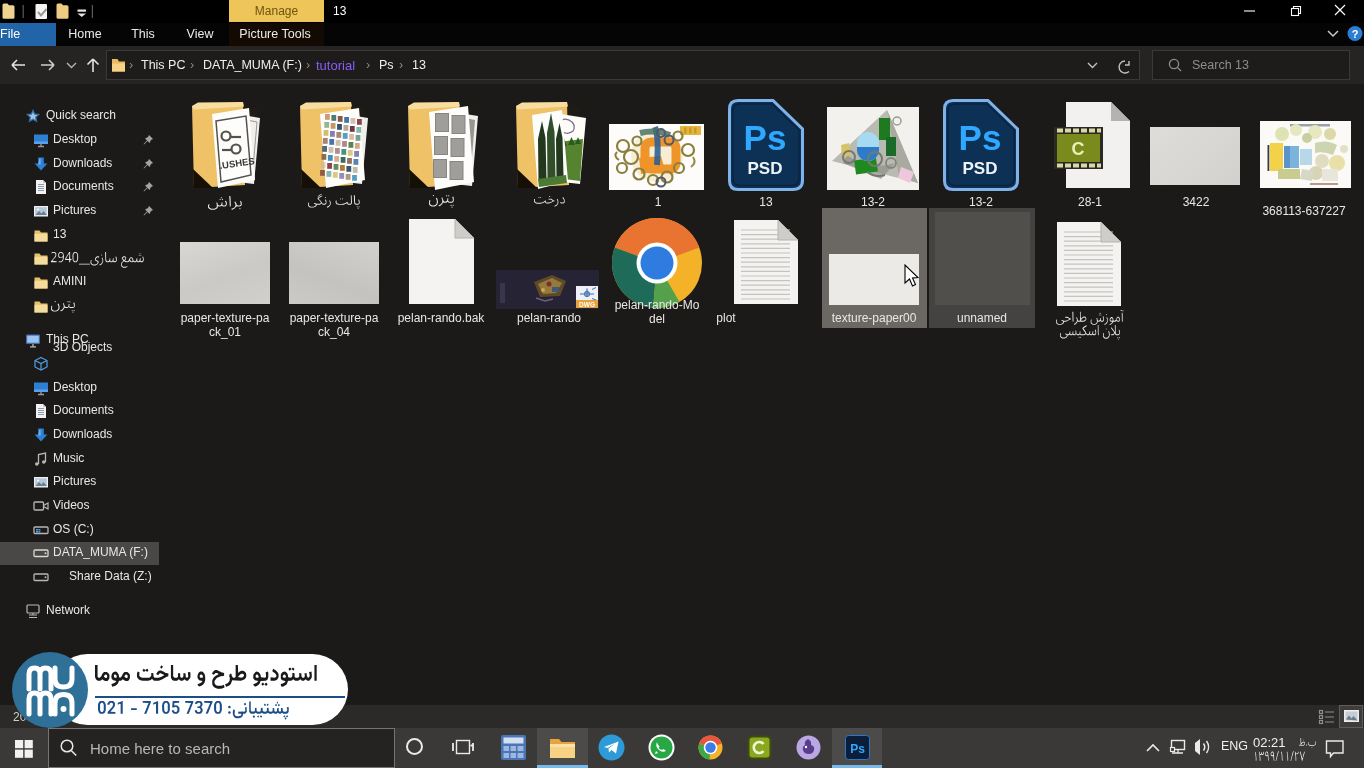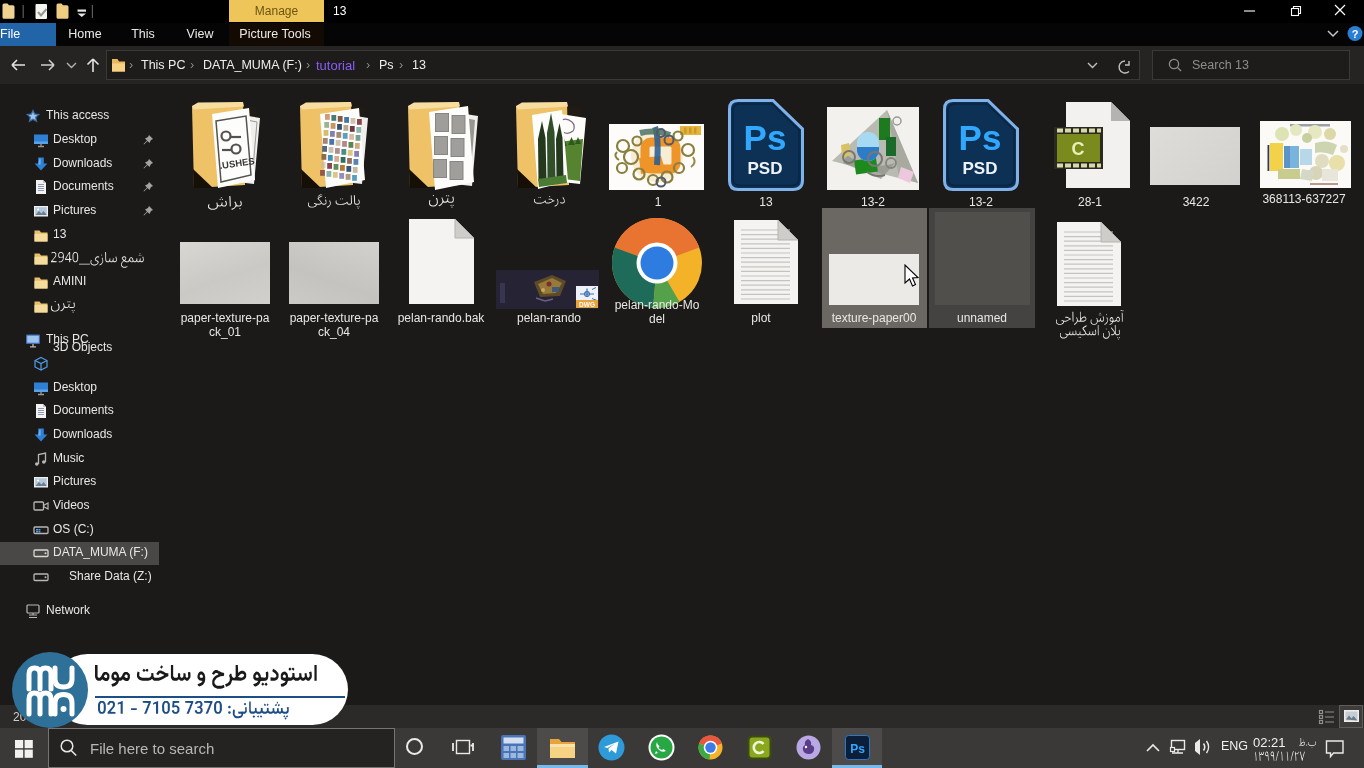--- a/index.html
+++ b/index.html
@@ -72,21 +72,21 @@
     <svg class="abs" style="left:1166px;top:57px" width="18" height="18">
 <circle cx="8" cy="7" r="4.6" stroke="#8f8d8a" stroke-width="1.3" fill="none"></circle>
 <path d="M11.4,10.4 l3.6,3.6" stroke="#8f8d8a" stroke-width="1.3"></path>
 </svg>
     <div class="abs" style="left:1192px;top:58px;font-size:12.5px;color:#8f8d8a">Search 13</div>
     <div class="abs" style="left:0;top:84px;width:1364px;height:621px;background:#1b1a19"></div>
     <svg class="abs" style="left:25px;top:108px" width="16" height="16">
       <path d="M8,1 l2.1,4.6 5,.5 -3.7,3.4 1,5 -4.4,-2.6 -4.4,2.6 1,-5 -3.7,-3.4 5,-.5 z" fill="#3a6ea8"></path>
       <path d="M8,4 l1.2,2.7 3,.3 -2.2,2 .6,3 -2.6,-1.5 -2.6,1.5 .6,-3 -2.2,-2 3,-.3 z" fill="#9ec4e8"></path>
     </svg>
-    <div class="side" style="left:46px;top:108px">This access</div>
+    <div class="side" style="left:46px;top:108px">Quick search</div>
     <svg class="abs" style="left:33px;top:132px" width="16" height="16">
       <rect x="1" y="2.5" width="14" height="9.5" fill="#2e80d4"></rect>
       <rect x="1" y="9.5" width="14" height="2.5" fill="#5aa2e8"></rect>
       <path d="M5,14.5 h6 M8,12 v2.5" stroke="#9a9896" stroke-width="1.3"></path>
     </svg>
     <div class="side" style="left:53px;top:132px">Desktop</div>
     <svg class="abs" style="left:141px;top:133px" width="14" height="14">
 <path d="M8,2 l4,4 -2,1 -1.5,3 -2,-2 -3.5,3.5 -0.5,-0.5 3.5,-3.5 -2,-2 3,-1.5 z" fill="#a5a3a0"></path>
     </svg>
     <svg class="abs" style="left:33px;top:156px" width="16" height="16">
@@ -427,21 +427,21 @@
 <path d="M42,48 l12,2 -2,10 -12,-2 z" fill="#d4d8c4"></path>
 <rect x="50" y="62" width="28" height="2" fill="#b89a8a"></rect>
 <circle cx="84" cy="28" r="4" fill="#e4e0c8"></circle>
 </svg>
     <div class="lbl" style="left:608px;top:195px;width:100px">1</div>
     <div class="lbl" style="left:716px;top:195px;width:100px">13</div>
     <div class="lbl" style="left:823px;top:195px;width:100px">13-2</div>
     <div class="lbl" style="left:931px;top:195px;width:100px">13-2</div>
     <div class="lbl" style="left:1040px;top:195px;width:100px">28-1</div>
     <div class="lbl" style="left:1146px;top:195px;width:100px">3422</div>
-    <div class="lbl" style="left:1244px;top:192px;width:120px">368113-637227</div>
+    <div class="lbl" style="left:1244px;top:204px;width:120px">368113-637227</div>
     <svg style="position:absolute;left:208px;top:196px" width="34" height="14" viewBox="32 72 128 60" preserveAspectRatio="none">
       <path d="M150,125 150,128 152,129 155,128 154,124ZM156,92 154,93 153,98 155,102 155,110 151,113 145,113 143,112 140,109 139,104 135,96 131,98 135,106 135,115 130,122 126,125 120,127 121,131 124,131 132,126 138,118 141,116 143,117 150,117 154,116 157,114 159,110 159,101ZM100,92 96,93 96,95 99,102 99,110 95,113 91,113 88,112 86,110 87,100 83,100 83,104 81,110 78,113 74,113 69,109 67,100 63,101 65,108 65,119 60,125 54,127 46,127 41,125 36,119 36,114 38,108 36,107 34,107 32,113 32,121 35,126 41,130 44,131 56,131 63,128 67,124 70,116 78,117 84,114 88,117 96,117 99,116 103,110 103,101ZM84,85 84,87 86,89 89,88 88,84ZM79,84 77,84 75,87 77,89 80,88ZM80,78 81,82 83,82 85,79 84,77ZM116,72 112,72 114,117 118,116 117,80Z" fill="#e9e7e4" fill-rule="evenodd"></path>
     </svg>
     <svg style="position:absolute;left:308px;top:194px" width="52" height="15" viewBox="32 66 254 72" preserveAspectRatio="none">
       <path d="M275,132 274,135 276,137 278,137 280,134 279,132ZM279,126 280,130 282,130 284,128 283,125ZM270,126 270,128 272,130 275,129 274,125ZM139,96 135,99 138,103 139,106 139,115 137,119 132,124 124,127 125,132 132,129 136,126 142,118 143,115 143,106ZM198,88 199,92 201,92 203,89 201,87ZM189,88 190,92 192,92 194,90 193,87ZM115,81 116,85 118,85 120,83 119,80ZM121,96 119,92 115,94 119,105 119,108 116,112 114,113 107,113 103,111 100,108 95,99 87,92 84,86 103,76 102,74 99,74 93,77 91,77 89,79 84,81 80,84 79,86 79,90 90,100 94,105 95,108 94,110 88,113 75,113 64,109 61,109 61,113 66,114 69,116 70,120 66,124 58,127 46,127 41,125 37,121 36,119 36,114 38,108 34,107 32,113 32,120 34,125 39,129 45,131 58,131 69,127 73,123 75,117 88,117 92,116 98,112 101,115 106,117 113,117 119,115 122,111 122,100ZM256,72 257,102 258,111 259,113 262,116 266,117 276,117 279,116 284,111 285,106 284,99 281,92 277,94 281,105 280,110 276,113 267,113 265,112 262,109 261,72ZM245,72 241,72 242,110 238,113 231,113 228,112 226,110 226,104 223,103 217,108 208,112 195,114 185,114 176,112 171,106 172,97 168,97 167,101 167,109 172,115 182,118 199,118 205,117 215,114 221,110 226,116 229,117 239,117 242,116 246,112 247,109ZM98,66 87,71 82,75 79,76 81,79 87,76 94,71 99,69Z" fill="#e9e7e4" fill-rule="evenodd"></path>
     </svg>
     <svg style="position:absolute;left:429px;top:195px" width="25" height="13" viewBox="32 87 106 51" preserveAspectRatio="none">
       <path d="M127,133 127,135 129,137 132,136 131,132ZM132,126 133,130 135,130 137,127 136,125ZM123,126 124,130 126,130 128,128 127,125ZM65,98 61,100 65,109 65,119 59,126 51,128 47,128 41,126 37,122 36,119 36,115 38,108 34,107 32,114 32,122 34,126 37,129 44,132 54,132 61,130 67,124 69,120 70,115 69,107 67,101ZM134,92 131,96 131,98 133,102 133,110 131,112 128,113 118,113 115,112 113,110 114,100 110,100 109,108 106,112 98,113 93,109 88,96 84,99 86,101 88,107 88,114 86,118 80,124 72,128 73,130 76,131 82,128 89,121 91,116 96,117 104,117 107,116 111,113 114,116 117,117 129,117 132,116 135,114 137,110 137,101 136,96ZM114,88 113,91 115,93 118,92 117,88ZM106,88 104,90 105,92 108,93 110,90 108,88ZM49,87 48,90 50,92 53,91 52,87Z" fill="#e9e7e4" fill-rule="evenodd"></path>
     </svg>
     <svg style="position:absolute;left:534px;top:196px" width="31" height="11" viewBox="32 83 154 50" preserveAspectRatio="none">
@@ -522,21 +522,21 @@
       <path d="M8,75.39999999999999 h49" stroke="#c5c3c0" stroke-width="1.2"></path>
       <path d="M8,80.0 h49" stroke="#c5c3c0" stroke-width="1.2"></path>
 <path d="M45,1 L65,21 H45 Z" fill="#cfcdca"></path>
 <path d="M45,1 V21 H65" fill="none" stroke="#b5b3b0" stroke-width="1"></path>
 </svg>
     <div class="lbl" style="left:175px;top:311px;width:100px">paper-texture-pa<br>ck_01</div>
     <div class="lbl" style="left:284px;top:311px;width:100px">paper-texture-pa<br>ck_04</div>
     <div class="lbl" style="left:381px;top:311px;width:120px">pelan-rando.bak</div>
     <div class="lbl" style="left:499px;top:311px;width:100px">pelan-rando</div>
     <div class="lbl" style="left:607px;top:298px;width:100px">pelan-rando-Mo<br>del</div>
-    <div class="lbl" style="left:711px;top:311px;width:100px">plot</div>
+    <div class="lbl" style="left:676px;top:311px;width:100px">plot</div>
     <div class="lbl" style="left:824px;top:311px;width:100px">texture-paper00</div>
     <div class="lbl" style="left:932px;top:311px;width:100px">unnamed</div>
     <svg style="position:absolute;left:1056px;top:310px" width="68" height="15" viewBox="32 64 361 68" preserveAspectRatio="none">
       <path d="M304,97 300,98 300,100 303,105 304,109 303,116 296,124 293,126 288,127 289,131 292,131 299,127 304,122 307,116 307,105ZM370,100 365,95 359,95 354,99 350,108 344,113 337,112 336,103 333,98 329,96 325,96 323,97 319,101 317,105 317,112 318,114 321,116 332,118 326,124 322,126 316,127 316,131 320,131 328,128 335,121 335,119 337,117 346,117 353,114 360,117 366,117 370,114 372,109 372,105ZM325,101 329,101 331,103 333,108 332,113 326,113 323,112 321,110 321,106ZM360,99 363,99 368,105 368,110 364,113 361,113 355,111 353,109 356,103ZM111,103 107,103 95,96 91,95 83,95 81,96 82,100 89,99 94,100 100,103 101,105 99,107 93,110 82,113 75,113 64,109 61,109 61,113 66,114 69,116 70,120 64,125 58,127 46,127 41,125 36,119 36,114 38,108 36,107 34,107 32,113 32,120 34,125 39,129 45,131 58,131 69,127 73,123 75,117 83,117 91,115 104,108 111,107ZM284,92 280,93 280,96 283,103 283,109 279,113 274,113 270,110 270,100 267,100 266,107 261,113 257,113 253,109 251,100 248,100 246,101 248,105 249,110 249,118 248,121 244,125 238,127 229,127 226,126 220,119 220,113 222,108 220,107 218,107 216,112 216,121 218,125 221,128 228,131 240,131 247,128 250,125 254,116 262,117 268,114 272,117 280,117 284,115 287,109 287,102ZM268,85 269,89 271,89 273,87 272,84ZM259,85 259,87 261,89 264,88 263,84ZM299,83 297,85 298,87 301,88 303,85 301,83ZM381,77 382,117 386,117 386,85 385,77ZM265,77 263,80 265,82 267,82 269,79 267,77ZM193,101 188,95 186,94 179,94 172,97 165,103 163,92 163,72 159,72 160,109 157,113 152,113 148,110 146,103 142,96 140,97 140,100 143,107 143,113 142,116 135,124 127,128 128,131 131,131 138,127 143,122 145,119 145,117 149,116 151,117 177,117 185,115 191,111 193,107ZM189,102 189,107 184,111 176,113 163,112 164,110 173,101 177,99 184,98ZM119,72 120,111 121,117 125,117 124,72ZM374,66 376,68 380,67 385,70 389,70 391,69 392,66 386,67 380,64 378,64Z" fill="#e9e7e4" fill-rule="evenodd"></path>
     </svg>
     <svg style="position:absolute;left:1060px;top:325px" width="60" height="15" viewBox="32 72 335 66" preserveAspectRatio="none">
       <path d="M356,133 356,135 358,137 361,136 360,132ZM361,126 362,130 364,130 366,127 365,125ZM352,126 353,130 355,130 357,128 356,125ZM145,125 146,129 148,129 150,126 148,124ZM136,125 137,129 139,129 141,127 140,124ZM305,98 301,100 305,109 305,119 299,126 291,128 287,128 281,126 277,122 276,119 276,115 278,108 274,107 272,114 272,122 274,126 277,129 284,132 294,132 301,130 307,124 309,120 310,115 309,107 307,101ZM288,88 288,91 290,92 293,91 292,87ZM234,102 231,92 227,93 227,96 230,103 230,109 229,111 225,113 219,112 217,110 218,100 214,100 213,108 209,113 203,113 200,110 201,101 197,100 196,107 191,113 186,113 183,112 178,107 175,101 163,86 181,77 180,73 178,73 161,82 158,85 157,89 173,106 173,109 170,112 166,113 150,113 145,109 147,101 142,101 142,105 140,110 138,112 130,113 127,112 124,109 122,96 118,96 119,109 115,113 111,113 108,112 106,110 106,100 103,100 102,108 98,113 91,112 89,110 90,101 86,101 85,107 80,113 75,113 64,109 61,109 61,113 66,114 69,116 70,120 64,125 58,127 46,127 41,125 36,119 36,114 38,108 36,107 34,107 32,113 32,120 34,125 39,129 45,131 58,131 69,127 73,123 75,117 81,117 88,114 91,117 99,117 104,114 106,116 109,117 116,117 118,116 120,113 123,113 128,117 137,117 140,116 143,113 146,116 149,117 166,117 173,115 177,112 180,115 184,117 192,117 199,114 202,117 210,117 215,114 217,116 220,117 226,117 232,114 234,109ZM317,84 317,86 330,99 335,106 335,108 329,112 325,113 317,113 318,117 327,117 331,116 339,109 341,114 343,116 346,117 358,117 364,114 366,110 366,101 365,96 363,92 360,96 360,98 362,102 362,110 360,112 357,113 348,113 344,109 343,102 343,77 342,72 338,72 339,99 337,102 331,94 319,82ZM243,72 243,102 244,117 248,117 247,72Z" fill="#e9e7e4" fill-rule="evenodd"></path>
     </svg>
     <svg class="abs" style="left:902px;top:264px" width="22" height="26">
 <path d="M3,1 L3,19 L7.5,15 L10.5,22 L13.5,20.5 L10.5,14 L16,13.5 Z" fill="#fff" stroke="#000" stroke-width="1.1"></path>
@@ -580,21 +580,21 @@
         <rect x="24.6" y="12" width="8.2" height="8.2"></rect>
 <rect x="15" y="21.6" width="8.2" height="8.2"></rect>
         <rect x="24.6" y="21.6" width="8.2" height="8.2"></rect>
 </g>
 </svg>
     <div class="abs" style="left:48px;top:728px;width:347px;height:40px;background:#242322;border:1px solid #777572"></div>
     <svg class="abs" style="left:58px;top:738px" width="22" height="22">
 <circle cx="9" cy="8" r="5.8" stroke="#e9e7e4" stroke-width="1.5" fill="none"></circle>
 <path d="M13.2,12.4 l5,5.2" stroke="#e9e7e4" stroke-width="1.5"></path>
 </svg>
-    <div class="abs" style="left:90px;top:740px;font-size:15px;color:#b9b7b4">File here to search</div>
+    <div class="abs" style="left:90px;top:740px;font-size:15px;color:#b9b7b4">Home here to search</div>
     <div class="abs" style="left:406px;top:738px;width:17px;height:17px;border:2.4px solid #eceae8;border-radius:50%"></div>
     <svg class="abs" style="left:450px;top:735px" width="26" height="26">
 <rect x="6.5" y="5.5" width="13" height="13" fill="none" stroke="#eceae8" stroke-width="1.4"></rect>
 <path d="M3,8 v8 M23,8 v8" stroke="#eceae8" stroke-width="1.8"></path>
 <rect x="20.5" y="9.5" width="3" height="2" fill="#eceae8"></rect>
 </svg>
     <svg class="abs" style="left:500px;top:734px" width="27" height="27">
 <rect x="1" y="1" width="25" height="25" rx="2" fill="#4a74b8"></rect>
 <rect x="3.5" y="3.5" width="20" height="6" fill="#d4e0f0"></rect>
 <g fill="#9cb8dc">

